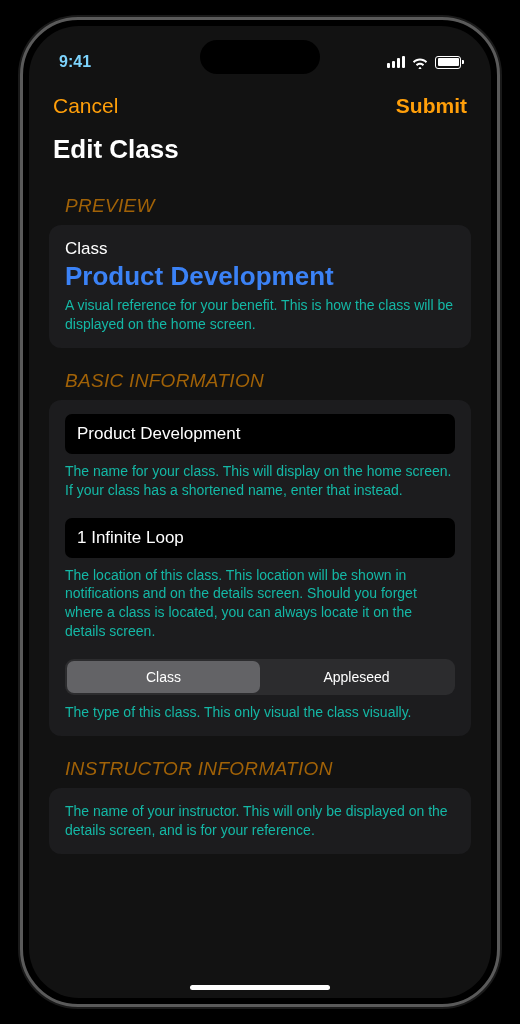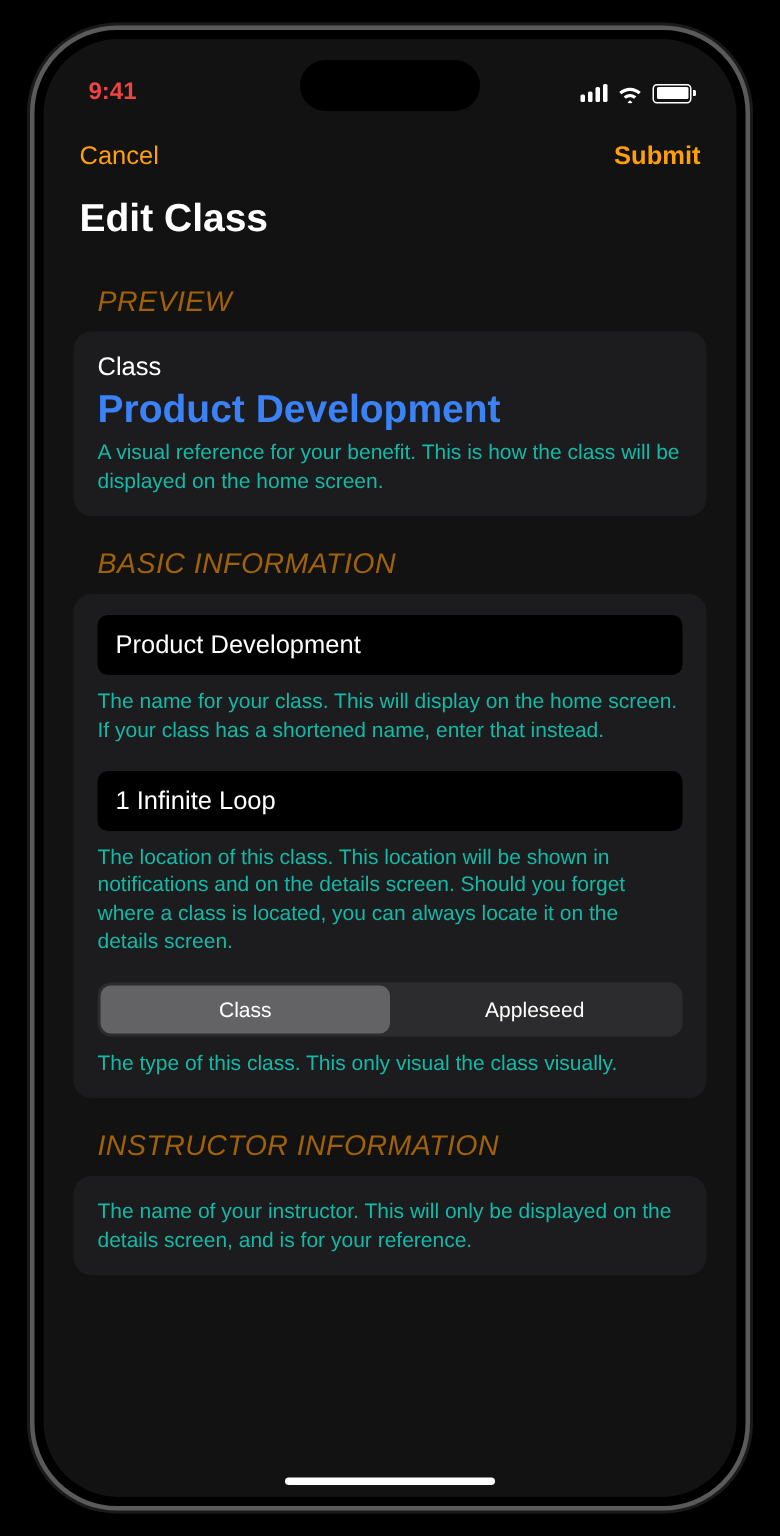--- a/index.html
+++ b/index.html
@@ -43,21 +43,21 @@
       background: #000;
       border-radius: 20px;
       z-index: 10;
     }
     .status-bar {
       height: 56px;
       display: flex;
       align-items: center;
       justify-content: space-between;
       padding: 16px 30px 0;
-      color: #ef4444;
+      color: #7dd3fc;
       position: relative;
       text-align: right;
     }
     .status-time {
       font-size: 16px;
       font-weight: 600;
     }
     .status-icons {
       display: flex;
       align-items: center;
@@ -110,21 +110,21 @@
       overflow: hidden;
     }
     .nav-bar {
       display: flex;
       justify-content: space-between;
       align-items: center;
       padding: 12px 4px 8px;
     }
     .nav-button {
       color: #ff9f0a;
-      font-size: 17px;
+      font-size: 21px;
       background: none;
       border: none;
       cursor: pointer;
     }
     .nav-button.bold {
       font-weight: 600;
       margin-left: 14px;
     }
     .page-title {
       color: #fff;

